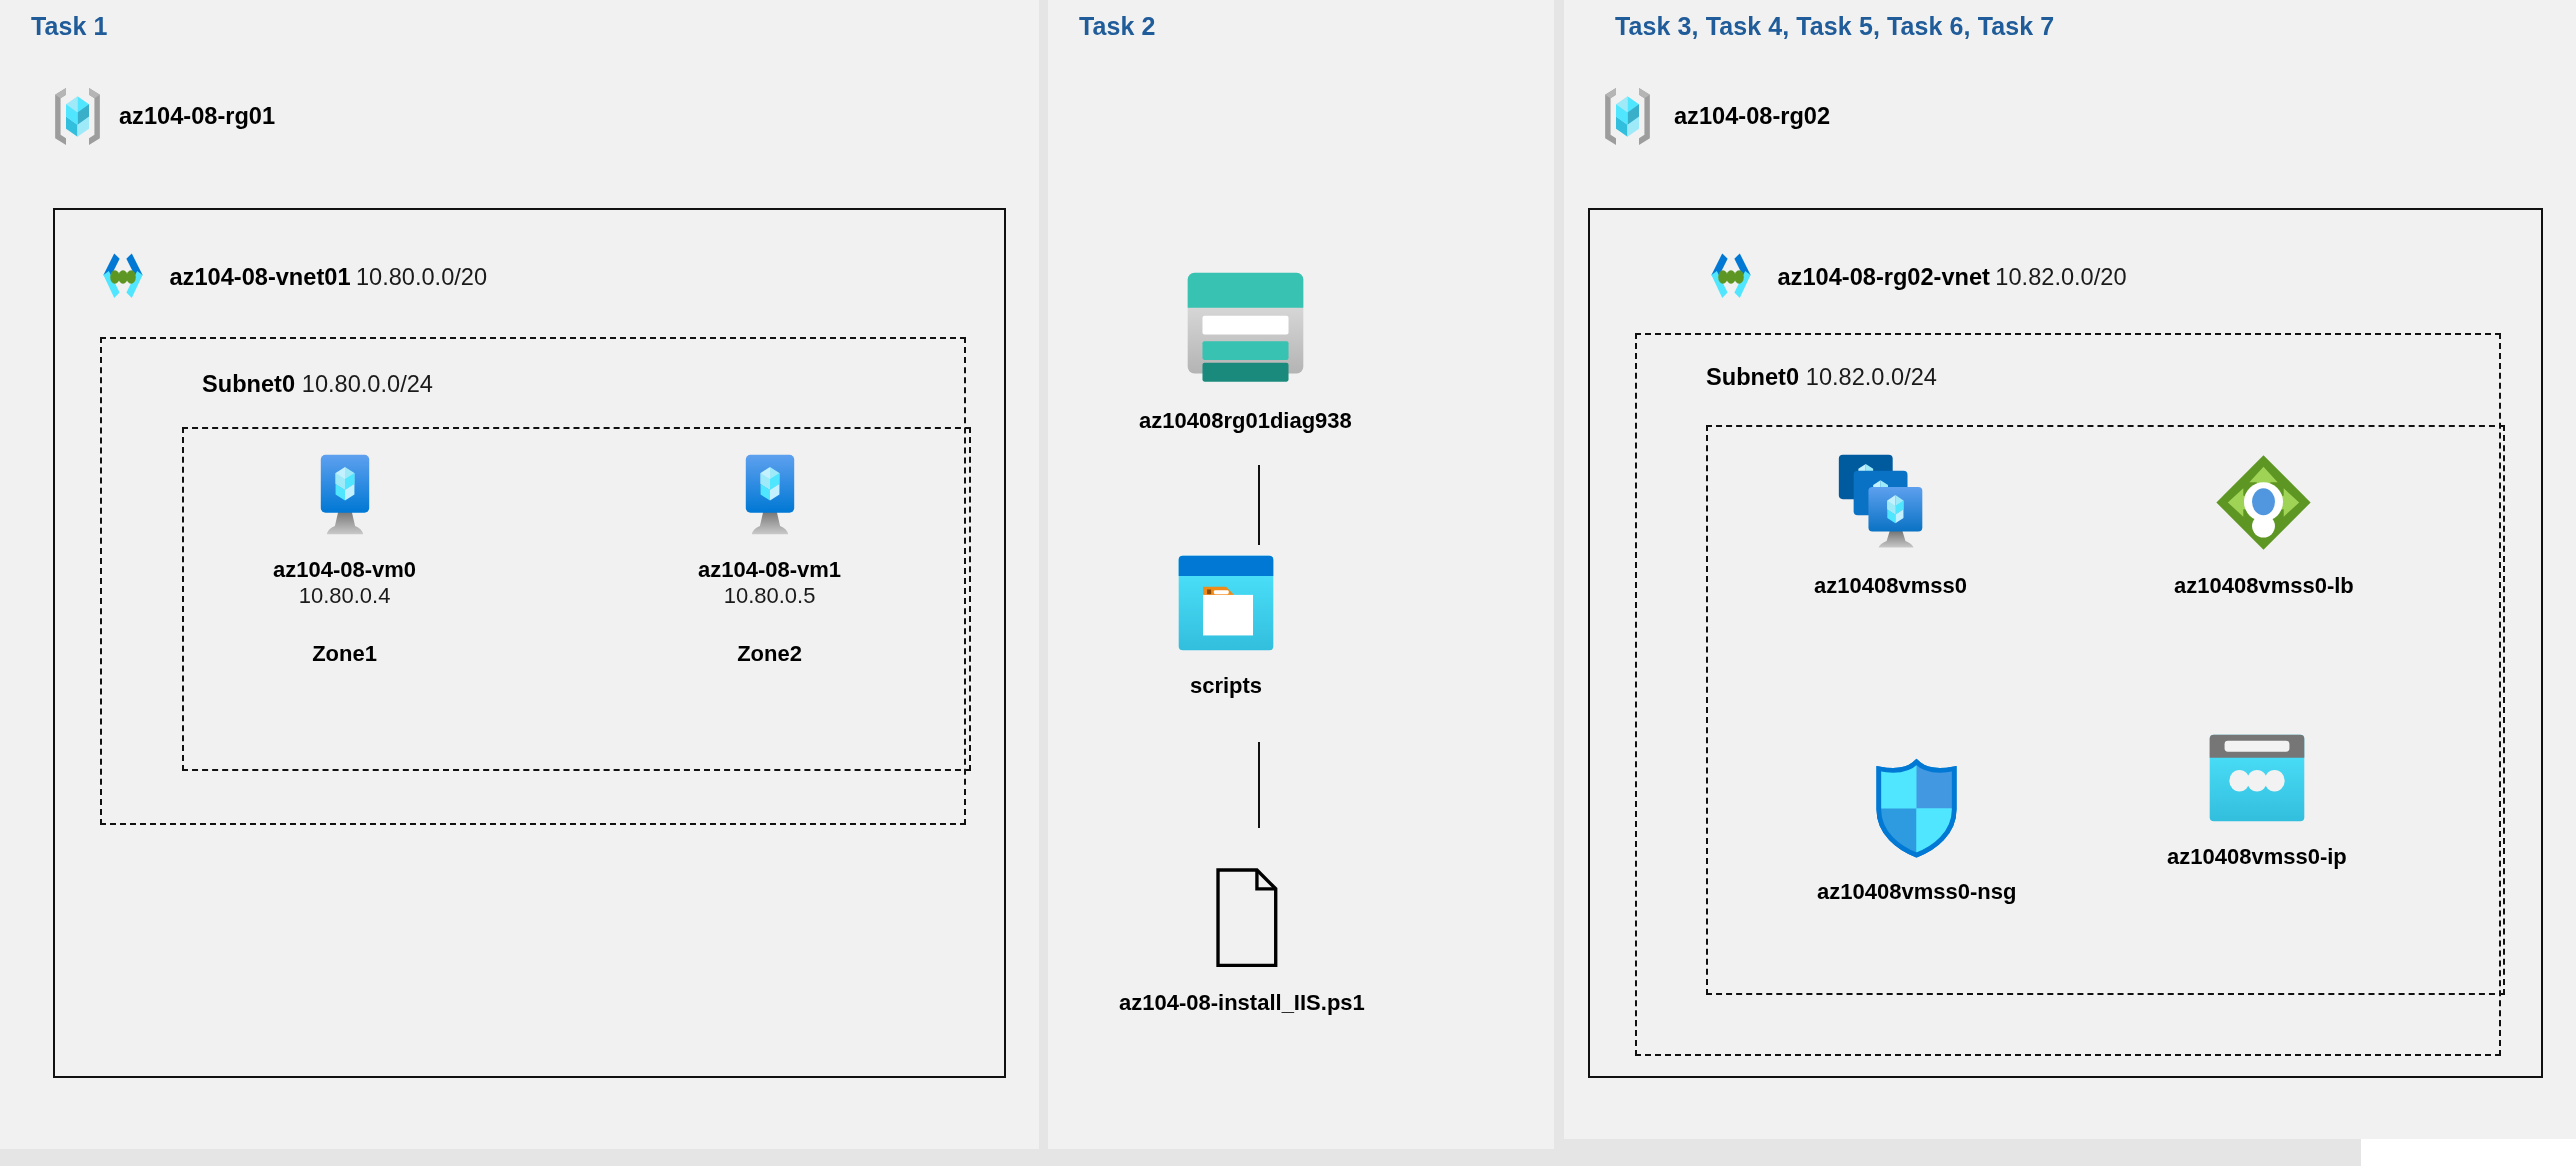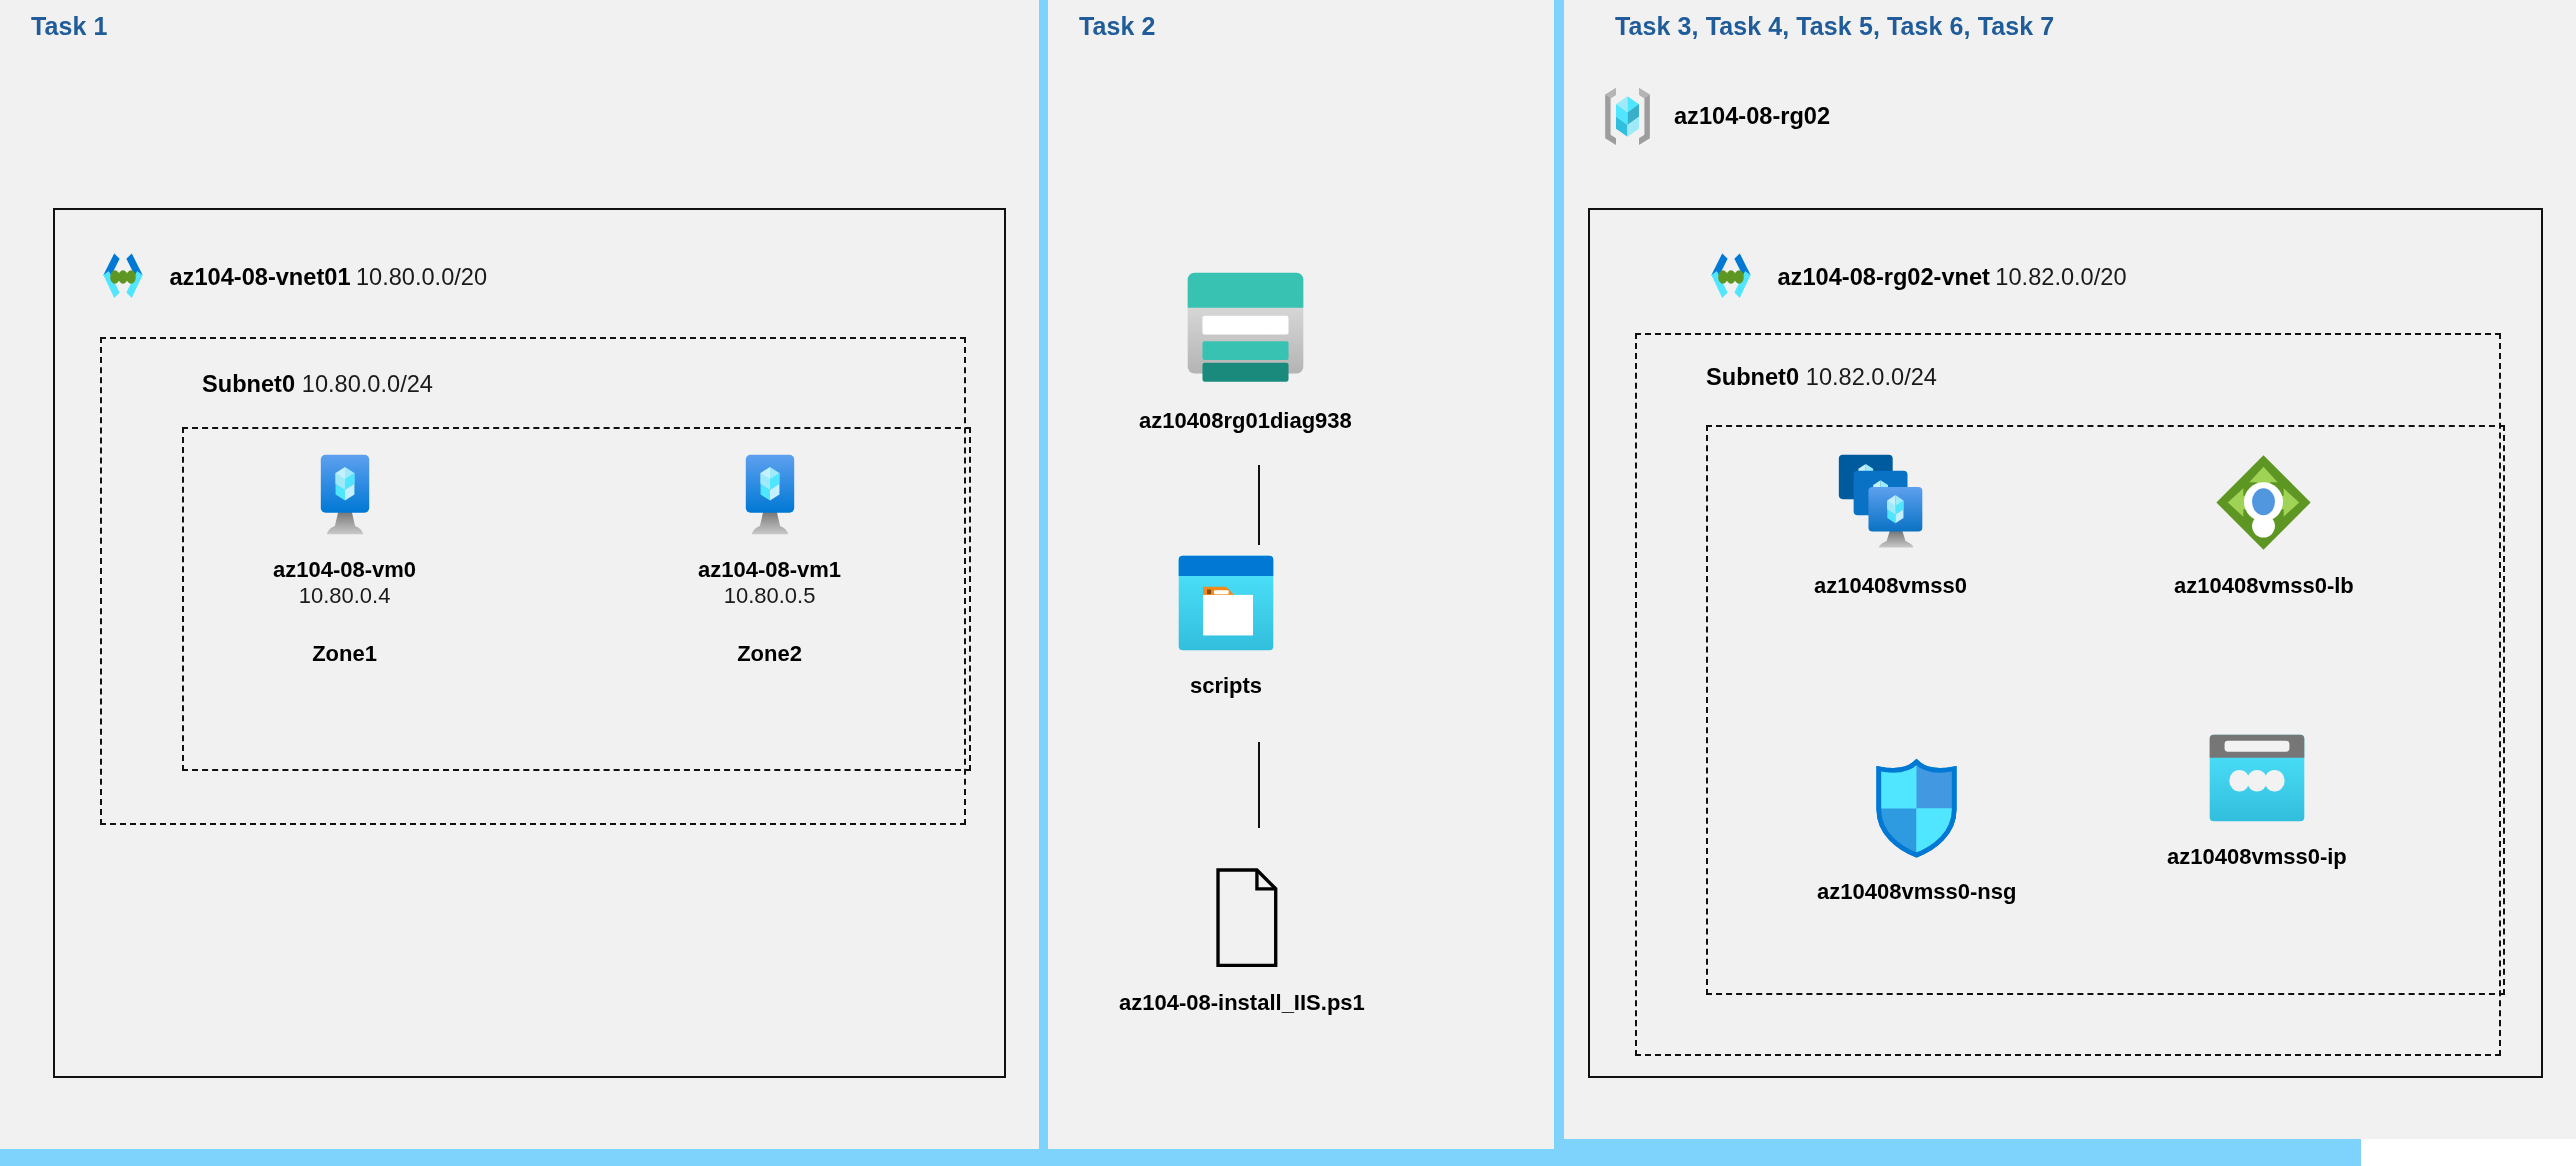--- a/index.html
+++ b/index.html
@@ -2,21 +2,21 @@
 <html style="font-size:10.8px"><head>
 <meta charset="utf-8">
 <style>
   * { box-sizing: border-box; margin: 0; padding: 0; }
   html, body {
     width: 2576px; height: 1166px;
     background: #ffffff;
     font-family: "Liberation Sans", sans-serif;
     overflow: hidden;
   }
-  .canvas { position: relative; width: 2361px; height: 1166px; background:#7dd3fc; }
+  .canvas { position: relative; width: 2361px; height: 1166px; background:#e5e5e5; }
 
   
   .panel { position: absolute; background: #f1f1f1; }
   #panel-task1 { left: 0;    top: 0; width: 1039px; height: 1149px; }
   #panel-task2 { left: 1048px; top: 0; width: 506px;  height: 1149px; }
   #panel-task3 { left: 1564px; top: 0; width: 1012px; height: 1139px; }
 
   .task-label {
     position: absolute;
     font-size: 25px;
@@ -91,20 +91,37 @@
 <div class="canvas">
 
   <div class="panel" id="panel-task1"></div>
   <div class="panel" id="panel-task2"></div>
   <div class="panel" id="panel-task3"></div>
 
   <div class="task-label" id="label-task1">Task 1</div>
   <div class="task-label" id="label-task2">Task 2</div>
   <div class="task-label" id="label-task3">Task 3, Task 4, Task 5, Task 6, Task 7</div>
 
+  <div class="rg-row" id="rg-row-1">
+    <span>
+      <svg class="icon" width="53" height="65" viewBox="0 0 78 96">
+        <path d="M22 6 L6 16 L6 80 L22 90 L22 80 L14 75 L14 21 L22 16 Z" fill="#9d9d9d"></path>
+        <path d="M22 6 L6 16 L14 21 L22 16 Z" fill="#b5b5b5"></path>
+        <path d="M56 6 L72 16 L72 80 L56 90 L56 80 L64 75 L64 21 L56 16 Z" fill="#9d9d9d"></path>
+        <path d="M56 6 L72 16 L64 21 L56 16 Z" fill="#b5b5b5"></path>
+        <path d="M39 18 L22 30 L22 48 L39 60 Z" fill="#9feaf9"></path>
+        <path d="M39 18 L56 30 L56 48 L39 60 Z" fill="#50e6ff"></path>
+        <path d="M39 60 L22 48 L22 66 L39 78 Z" fill="#32bedd"></path>
+        <path d="M39 60 L56 48 L56 66 L39 78 Z" fill="#9feaf9"></path>
+        <path d="M39 60 L56 48 L56 30 L39 42 Z" fill="#3aafc9"></path>
+        <path d="M39 60 L22 48 L22 30 L39 42 Z" fill="#50e6ff"></path>
+      </svg>
+    </span>
+    <span class="rg-name">az104-08-rg01</span>
+  </div>
 
   <div class="rg-row" id="rg-row-2">
     <span>
       <svg class="icon" width="53" height="65" viewBox="0 0 78 96">
         <path d="M22 6 L6 16 L6 80 L22 90 L22 80 L14 75 L14 21 L22 16 Z" fill="#9d9d9d"></path>
         <path d="M22 6 L6 16 L14 21 L22 16 Z" fill="#b5b5b5"></path>
         <path d="M56 6 L72 16 L72 80 L56 90 L56 80 L64 75 L64 21 L56 16 Z" fill="#9d9d9d"></path>
         <path d="M56 6 L72 16 L64 21 L56 16 Z" fill="#b5b5b5"></path>
         <path d="M39 18 L22 30 L22 48 L39 60 Z" fill="#9feaf9"></path>
         <path d="M39 18 L56 30 L56 48 L39 60 Z" fill="#50e6ff"></path>

